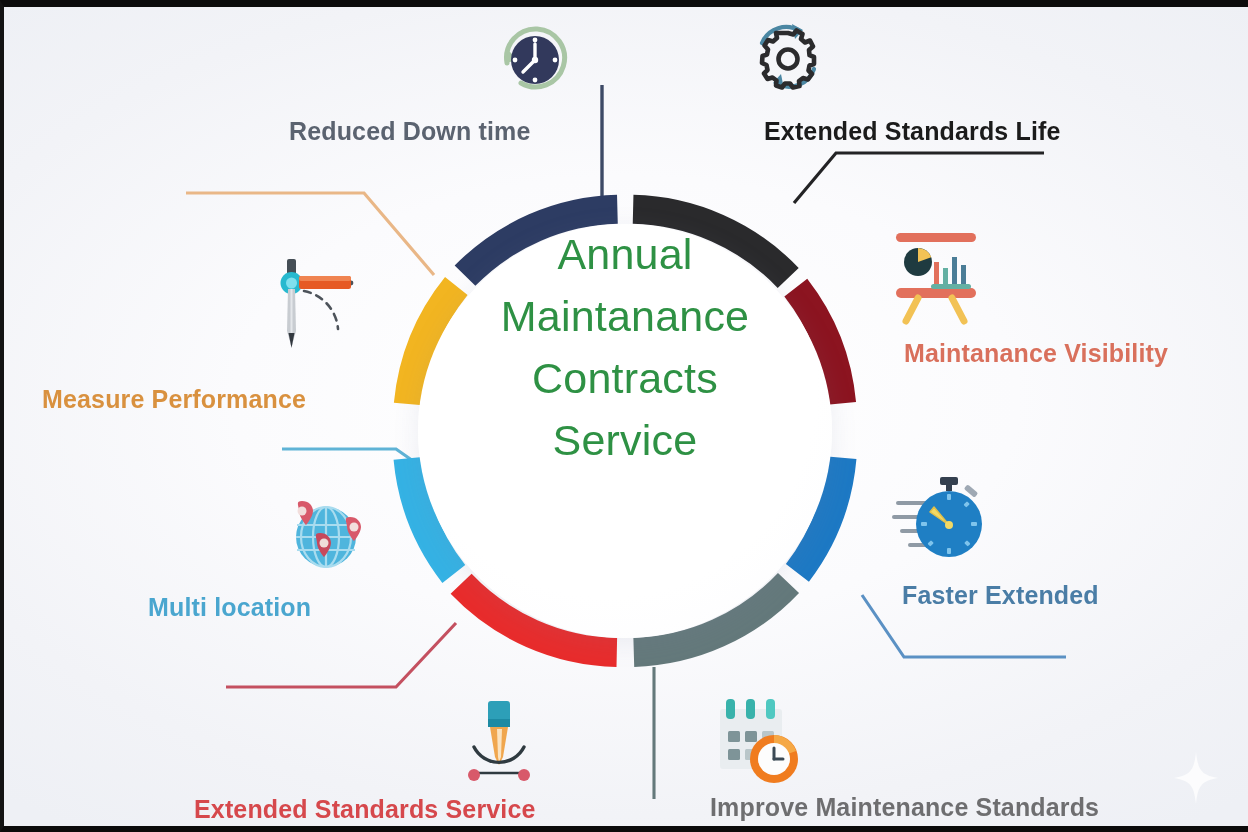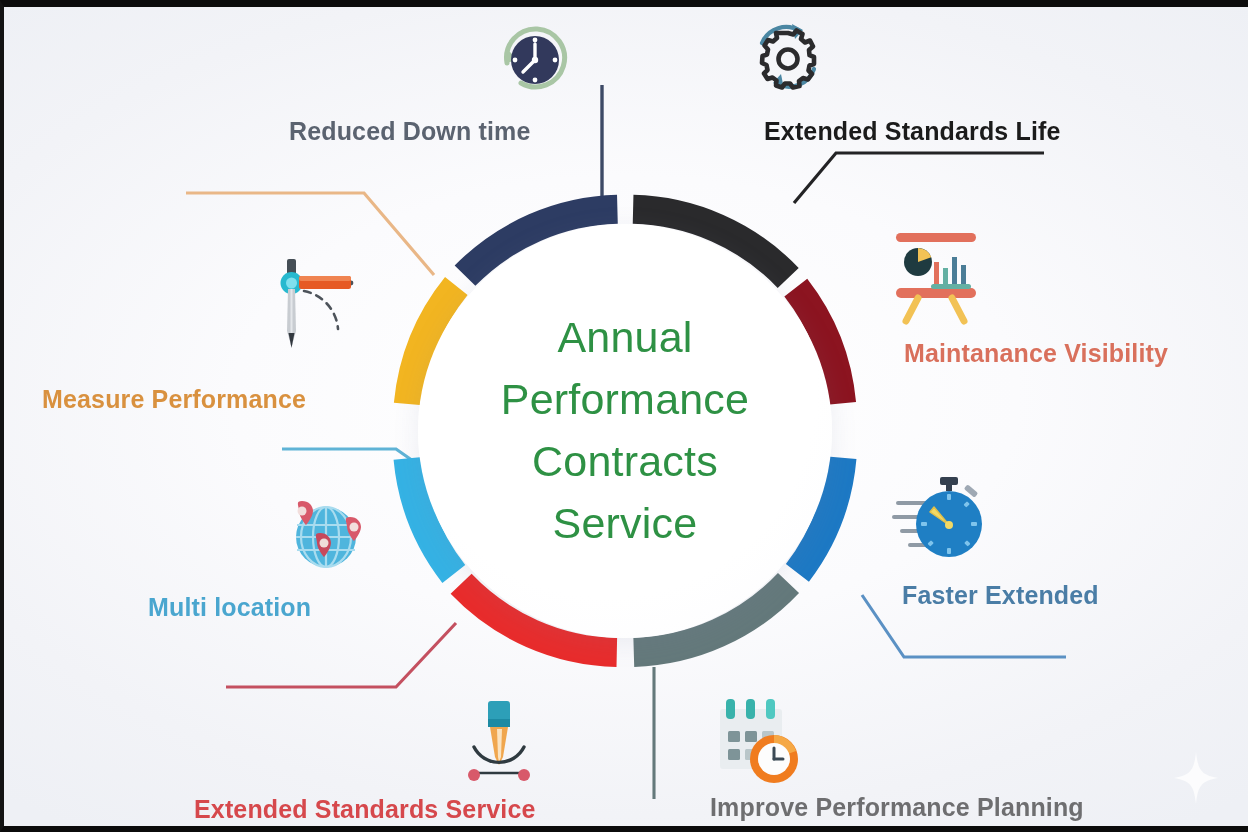--- a/index.html
+++ b/index.html
@@ -37,21 +37,20 @@
     left: 414px;
     top: 217px;
     width: 414px;
     height: 414px;
     border-radius: 50%;
     background: radial-gradient(circle at 46% 40%, #ffffff 0%, #ffffff 62%, #fdfdfe 82%, #f8f9fb 100%);
     box-shadow: 0 6px 26px rgba(120,130,160,0.13);
     display: flex;
     flex-direction: column;
     align-items: center;
-    justify-content: center;
   }
   .center-line {
     color: #2e9144;
     font-size: 43px;
     font-weight: 400;
     line-height: 1.44;
     letter-spacing: 0.2px;
     text-align: center;
     white-space: nowrap;
   }
@@ -124,21 +123,21 @@
         <path d="M 612.8 645.4 A 221.5 221.5 0 0 1 457.1 576.8" stroke="#e82c2c"></path>
 
         <path d="M 449.8 567.0 A 221.5 221.5 0 0 1 404.0 451.4" stroke="#35b2e4"></path>
 
         <path d="M 404.3 397.0 A 221.5 221.5 0 0 1 452.3 279.0" stroke="#f2b521"></path>
       </g>
     </svg>
 
     <div class="center-disc">
       <div class="center-line">Annual</div>
-      <div class="center-line">Performance</div>
+      <div class="center-line">Maintanance</div>
       <div class="center-line">Contracts</div>
       <div class="center-line">Service</div>
     </div>
 
     <div class="node">
       <div class="node-icon" style="left:487px; top:10px; width:88px; height:80px;">
         <svg viewBox="0 0 88 80" width="88" height="80">
           <path d="M16 46 A29 29 0 1 1 30 66" fill="none" stroke="#a9c6a5" stroke-width="5" stroke-linecap="round"></path>
           <path d="M17 33 L15 46 L27 43 Z" fill="#a9c6a5"></path>
           <circle cx="44" cy="43" r="24" fill="#32395c"></circle>
@@ -232,21 +231,21 @@
             <rect x="16" y="52" width="12" height="11" rx="1.5"></rect>
             <rect x="33" y="52" width="12" height="11" rx="1.5" fill="#b9c6c9"></rect>
           </g>
           <circle cx="62" cy="62" r="24" fill="#f07c1f"></circle>
           <path d="M62 38 A24 24 0 0 1 84 54 L62 62 Z" fill="#f5a845"></path>
           <circle cx="62" cy="62" r="16" fill="#fdfdfd"></circle>
           <path d="M62 62 L62 51" stroke="#3b4a55" stroke-width="3" stroke-linecap="round"></path>
           <path d="M62 62 L71 62" stroke="#3b4a55" stroke-width="3" stroke-linecap="round"></path>
         </svg>
       </div>
-      <div class="node-label" style="left:706px; top:786px; color:#6e6e70;">Improve Performance Planning</div>
+      <div class="node-label" style="left:706px; top:786px; color:#6e6e70;">Improve Maintenance Standards</div>
     </div>
 
     <div class="node">
       <div class="node-icon" style="left:452px; top:692px; width:94px; height:90px;">
         <svg viewBox="0 0 94 90" width="94" height="90">
           <rect x="32" y="2" width="22" height="22" rx="3" fill="#2d9fb8"></rect>
           <rect x="32" y="20" width="22" height="8" fill="#1d8aa3"></rect>
           <path d="M34 28 L52 28 L47 58 L43 66 L39 58 Z" fill="#f0a64e"></path>
           <path d="M41 30 L46 30 L45 58 L43 63 L42 58 Z" fill="#fbe3c0"></path>
           <path d="M18 48 A28 28 0 0 0 68 48" fill="none" stroke="#2f3a40" stroke-width="3.4" stroke-linecap="round"></path>

